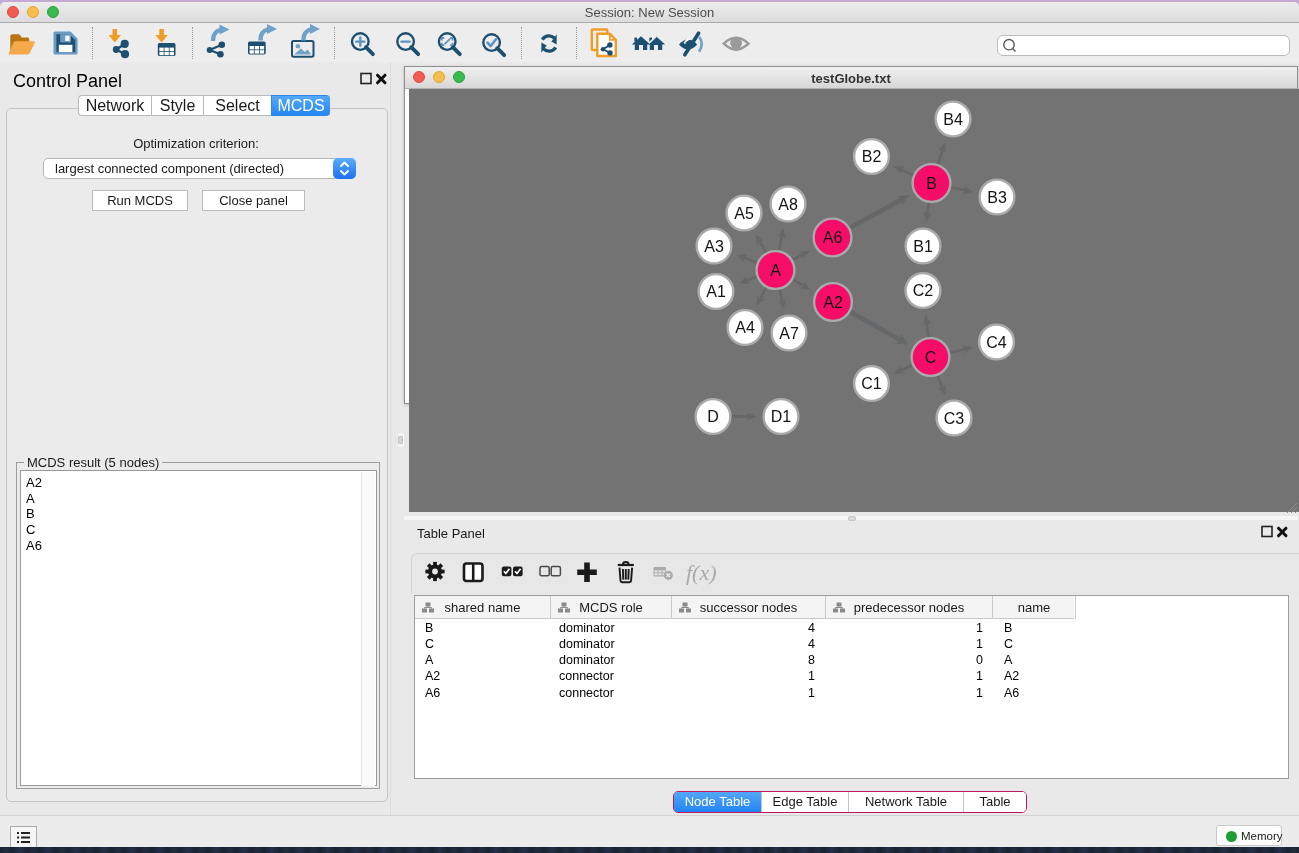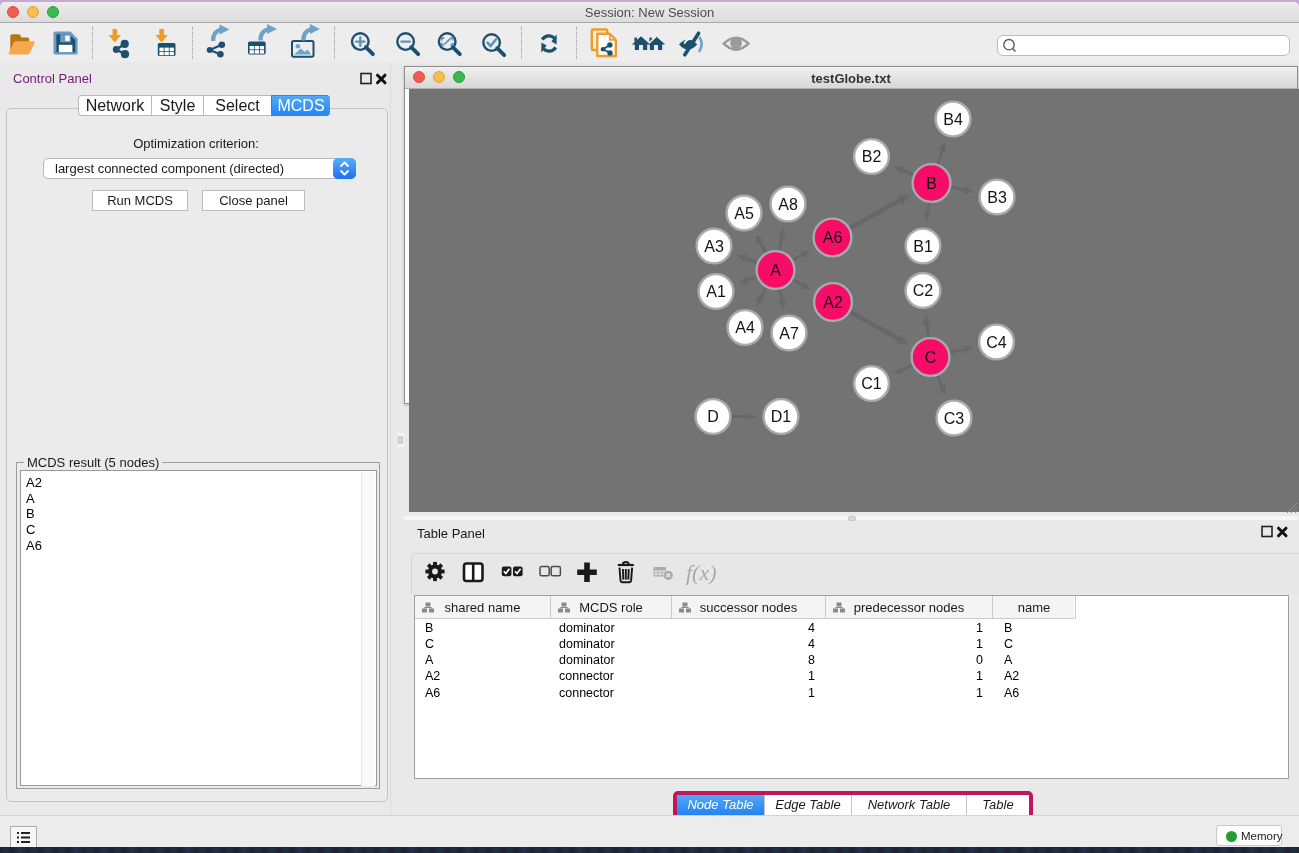--- a/index.html
+++ b/index.html
@@ -20,21 +20,21 @@
 
 #toolbar { position:absolute; left:0; top:21px; width:1299px; height:39px; background:#ededed; }
 #toolbar svg { position:absolute; top:0; left:0; }
 .sep { position:absolute; top:4px; height:32px; width:0; border-left:1.6px dotted #9a9a9a; }
 #searchbox { position:absolute; left:997px; top:12px; width:293px; height:21px; background:#fff;
   border:1px solid #bcbcbc; border-radius:6px; }
 #searchbox svg { position:absolute; left:6px; top:4px; }
 
 
 #cpanel { position:absolute; left:0; top:60px; width:392px; height:756px; }
-#cpanel-hdr { position:absolute; left:13px; top:9px; font-size:13px; color:#701a75; }
+#cpanel-hdr { position:absolute; left:13px; top:9px; font-size:18px; color:#000000; }
 .panel-icons { position:absolute; top:10px; }
 #cp-tabs { position:absolute; left:78px; top:33px; height:21px; display:flex; }
 .tab { font-size:16px; height:21px; line-height:20px; background:#fff; border:1px solid #b9b9b9; border-right:none; color:#1a1a1a; text-align:center; }
 .tab:first-child { border-radius:4px 0 0 4px; }
 .tab.sel { background:linear-gradient(#55a9f8,#2586f4); color:#fff; border-color:#2f87ea; border-radius:0 4px 4px 0; }
 #cp-body { position:absolute; left:6px; top:46px; width:382px; height:694px; background:#ebebeb;
   border:1px solid #c2c2c2; border-radius:5px; }
 #opt-label { position:absolute; left:0; width:100%; top:74px; text-align:center; font-size:13px; color:#1a1a1a;}
 #dropdown { position:absolute; left:43px; top:96px; width:313px; height:21px; background:#fff; border:1px solid #b6b6b6; border-radius:5px; font-size:13px; line-height:19px; padding-left:11px; color:#1a1a1a;}
 #dd-btn { position:absolute; right:-1px; top:-1px; width:23px; height:21px; background:linear-gradient(#5badfb,#1e70ef); border-radius:5px; }
@@ -53,21 +53,21 @@
 
 #tpanel { position:absolute; left:392px; top:516px; width:907px; height:300px; }
 #tp-hdr { position:absolute; left:25px; top:8px; font-size:13px; color:#1a1a1a; }
 #tp-toolbar { position:absolute; left:19px; top:35px; width:1272px; height:41px; background:#e7e7e7; border:1px solid #d2d2d2; border-radius:6px 6px 0 0; border-bottom:none;}
 #tp-table { position:absolute; left:22px; top:77px; width:875px; height:184px; background:#fff; border:1px solid #9e9e9e; font-size:13px;}
 #tp-thead { position:absolute; left:0; top:0; width:659px; height:23px; background:#f4f4f4; border-bottom:1px solid #c9c9c9; }
 .th { position:absolute; top:0; height:23px; border-right:1px solid #c9c9c9; text-align:center; font-size:13px; line-height:23px; color:#1a1a1a; }
 .hico { position:absolute; left:7px; top:6px; }
 .trow { position:absolute; font-size:12.5px; color:#000; height:16px; line-height:16px;}
 #tp-tabs { position:absolute; left:281px; top:273px; }
-#tp-tabs .inner { display:inline-flex; border:4px solid #be185d; border-radius:5px; overflow:hidden; background:#fff;font-style:italic; }
+#tp-tabs .inner { display:inline-flex; border:1px solid #be185d; border-radius:5px; overflow:hidden; background:#fff; }
 .btab { font-size:13px; height:20px; line-height:19px; background:#fff; border-right:1px solid #c4c4c4; color:#1a1a1a; text-align:center; }
 .btab:last-child { border-right:none; }
 .btab.sel { background:linear-gradient(#53a7f7,#2383f3); color:#fff; }
 
 
 #statusbar { position:absolute; left:0; top:813px; width:1299px; height:32px; background:#ececec; border-top:1px solid #d2d2d2;}
 #sb-btn { position:absolute; left:10px; top:10px; width:27px; height:23px; background:#f6f6f6; border:1px solid #ababab; }
 #mem-btn { position:absolute; right:17px; top:9px; width:66px; height:21px; background:#fdfdfd; border:1px solid #c9c9c9; border-radius:3px; font-size:11.5px; line-height:20px; text-align:left; padding-left:24px; color:#1a1a1a;}
 #mem-dot { position:absolute; left:9px; top:5px; width:11px; height:11px; border-radius:50%; background:#1e9e33; }
 </style>

